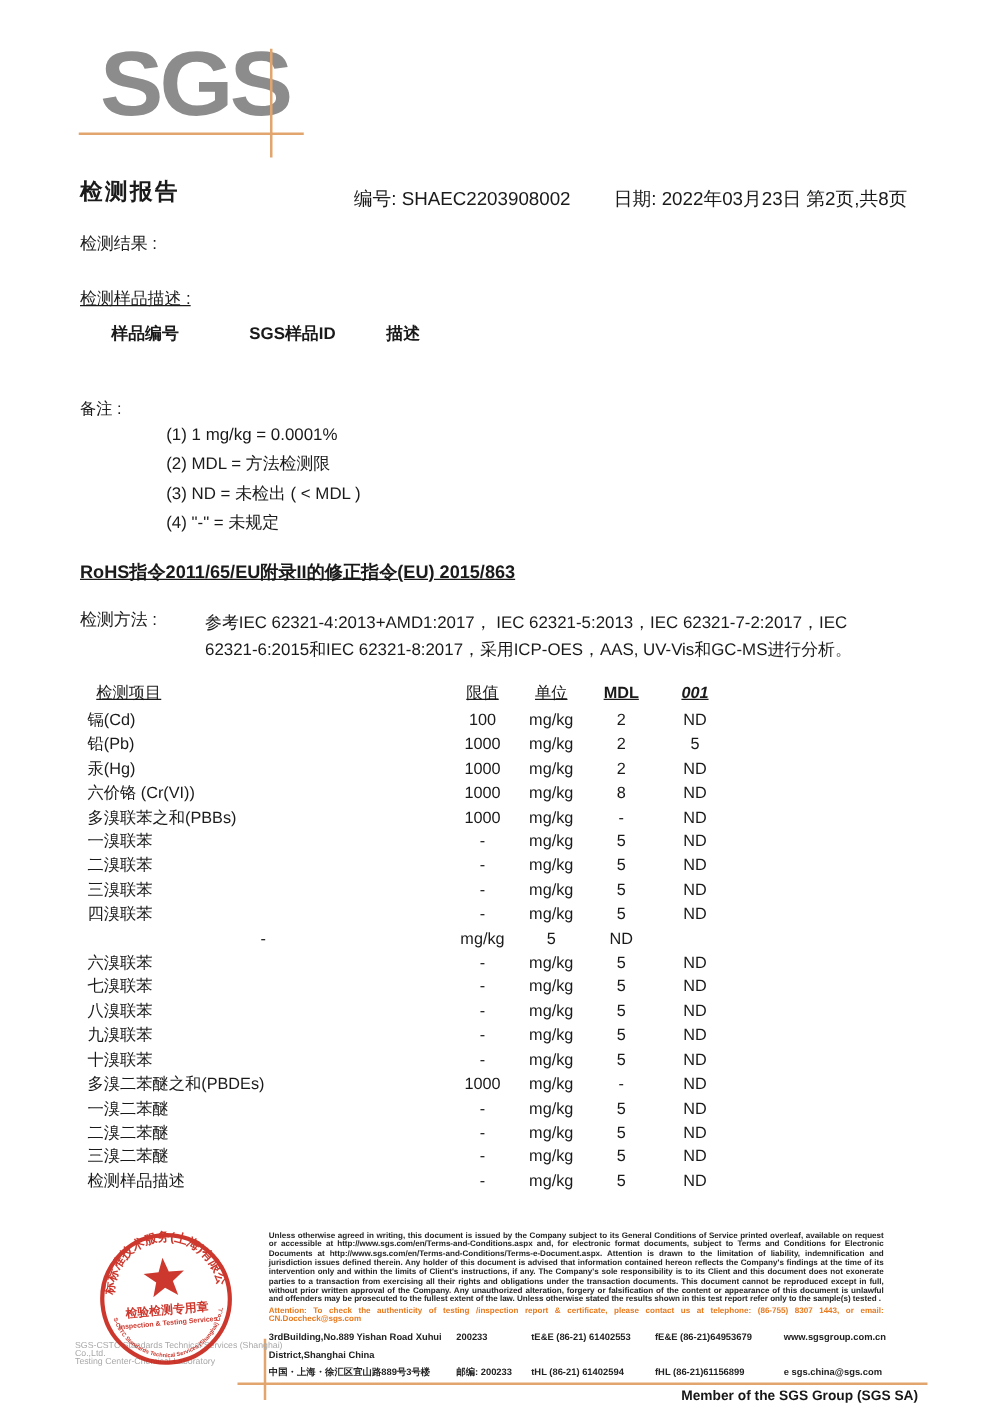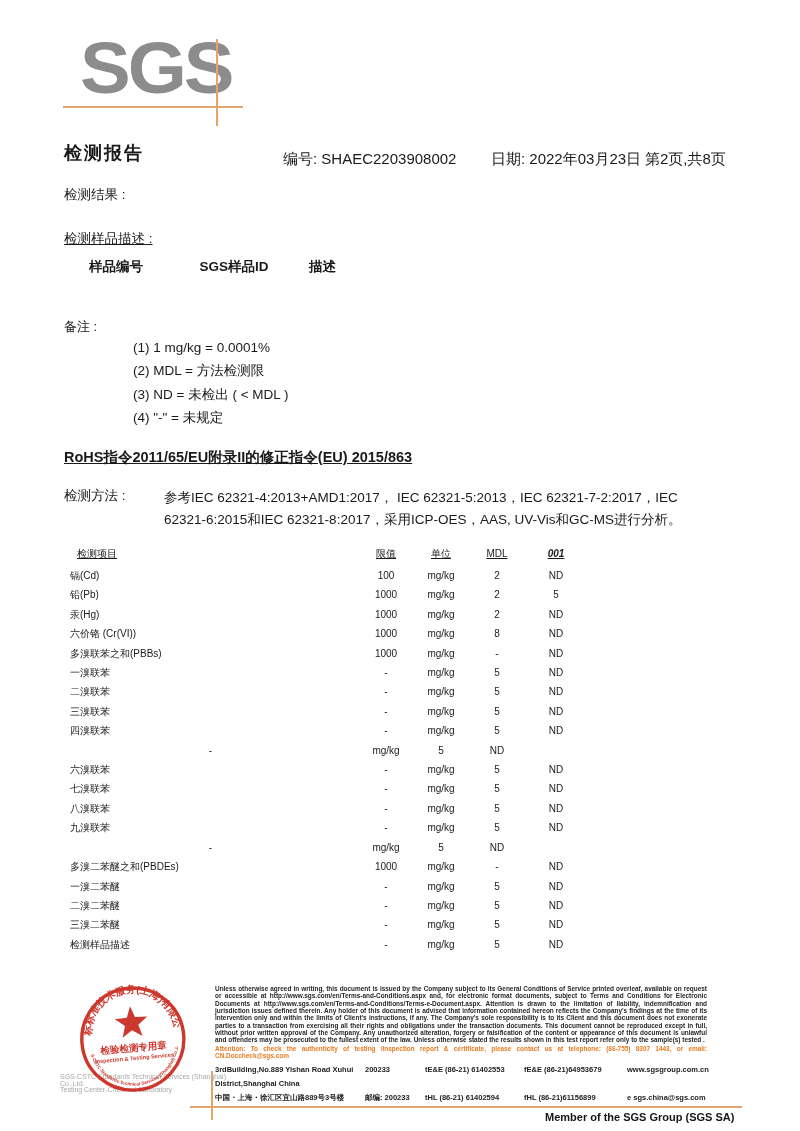--- a/index.html
+++ b/index.html
@@ -29,28 +29,28 @@
   .shead{font-weight:bold;}
 
   #notes-heading{left:64px;top:318px;font-size:13px;}
   #notes-list{left:133px;top:336px;font-size:13.5px;line-height:23.4px;}
 
   #rohs-heading{left:64px;top:448px;font-size:14.5px;font-weight:bold;text-decoration:underline;}
   #method-label{left:64px;top:487px;font-size:13.5px;}
   #method-text{left:164px;top:487px;width:552px;font-size:13.5px;line-height:22px;}
 
   
-  #results-table{left:65px;top:543px;font-size:10px;}
+  #results-table{left:65px;top:543px;font-size:13px;}
   .rrow{display:grid;grid-template-columns:291px 60px 50px 62px 56px;line-height:19.4px;}
   .rrow .c0{text-align:left;padding-left:5px;}
   .rrow .c1,.rrow .c2,.rrow .c3,.rrow .c4{text-align:center;}
   .rhead{line-height:21px;margin-bottom:2px;}
   .rhead .c0{padding-left:12px;}
   .rhead span{text-decoration:underline;}
-  .rhead .c3 span{font-weight:normal;}
+  .rhead .c3 span{font-weight:bold;}
   .rhead .c4 span{font-weight:bold;font-style:italic;}
 
   
   #stamp-wrap{left:62px;top:983px;width:144px;height:116px;transform:rotate(-5deg);z-index:3;}
   #company-line1{left:60px;top:1073px;font-size:7px;color:#a8a8a8;z-index:1;width:170px;}
   #company-line2{left:60px;top:1086px;font-size:7px;color:#a8a8a8;z-index:1;width:170px;}
 
   #footer-right{left:215px;top:985px;width:492px;z-index:2;}
   #legal-text{font-size:6.45px;line-height:7.35px;text-align:justify;font-weight:bold;color:#262626;}
   #attention-text{font-size:6.45px;line-height:7.4px;font-weight:bold;color:#e87a1e;margin-top:1px;text-align:justify;}
@@ -201,20 +201,21 @@
       <div class="c4">ND</div>
     </div>
       <div class="rrow">
       <div class="c0">九溴联苯</div>
       <div class="c1">-</div>
       <div class="c2">mg/kg</div>
       <div class="c3">5</div>
       <div class="c4">ND</div>
     </div>
       <div class="rrow">
+      <div class="c0">十溴联苯</div>
       <div class="c1">-</div>
       <div class="c2">mg/kg</div>
       <div class="c3">5</div>
       <div class="c4">ND</div>
     </div>
       <div class="rrow">
       <div class="c0">多溴二苯醚之和(PBDEs)</div>
       <div class="c1">1000</div>
       <div class="c2">mg/kg</div>
       <div class="c3">-</div>

